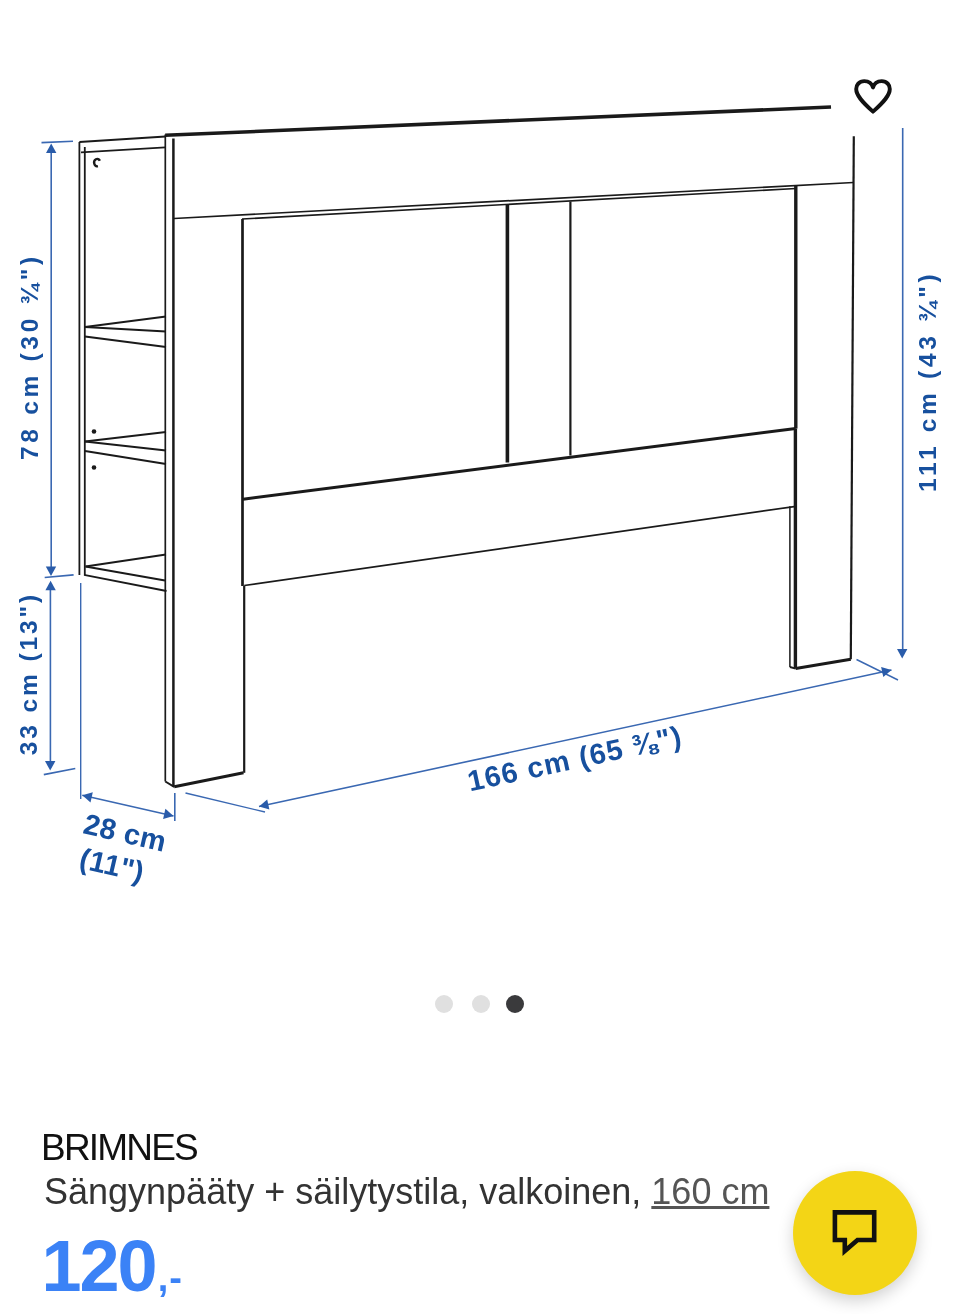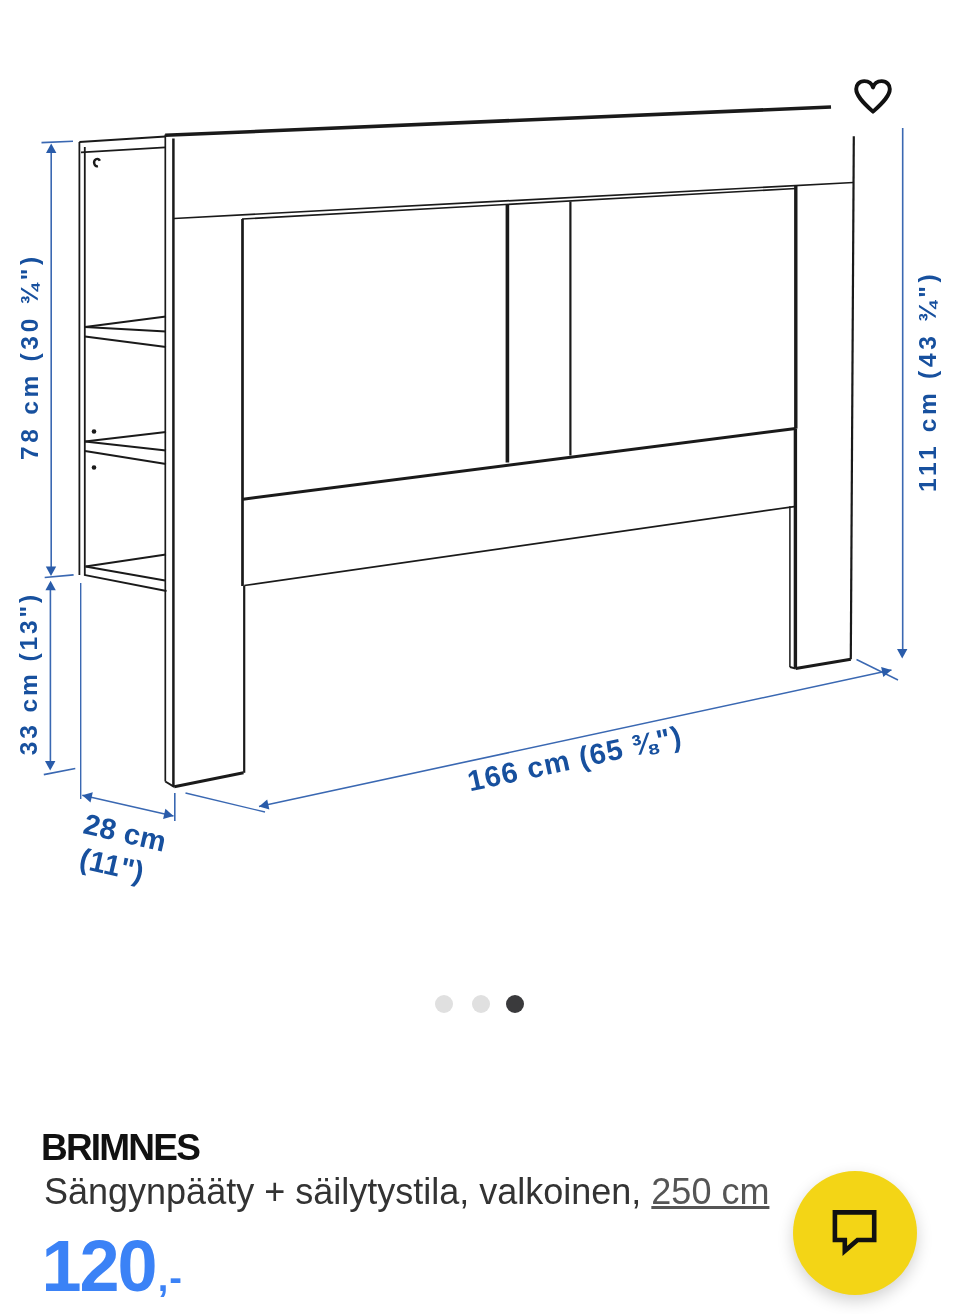--- a/index.html
+++ b/index.html
@@ -138,23 +138,23 @@
     <text transform="translate(936,492) rotate(-90)">111 cm (43 ¾")</text>
   </g>
 </svg>
 
 <div class="abs" style="left:435px;top:995px;width:120px;height:18px;">
   <div class="abs" style="left:0;top:0;width:18px;height:18px;border-radius:50%;background:#e0e0e0;"></div>
   <div class="abs" style="left:36.5px;top:0;width:18px;height:18px;border-radius:50%;background:#e0e0e0;"></div>
   <div class="abs" style="left:71px;top:0;width:18px;height:18px;border-radius:50%;background:#3a3a3c;"></div>
 </div>
 
-<div class="abs" style="left:41px;top:1126.5px;font-size:37px;font-weight:bold;color:#111;letter-spacing:-1.8px;">BRIMNES</div>
+<div class="abs" style="left:41px;top:1126.5px;font-size:37px;font-weight:normal;color:#111;letter-spacing:-1.8px;">BRIMNES</div>
 
-<div class="abs" style="left:44px;top:1170.5px;font-size:36px;color:#333;">Sängynpääty + säilytystila, valkoinen, <span style="color:#555;text-decoration:underline;">250 cm</span></div>
+<div class="abs" style="left:44px;top:1170.5px;font-size:36px;color:#333;">Sängynpääty + säilytystila, valkoinen, <span style="color:#555;text-decoration:underline;">160 cm</span></div>
 
 <div class="abs" style="left:41.5px;top:1225px;font-size:72px;font-weight:bold;color:#3b82f6;letter-spacing:-2px;">120<span style="font-size:38px;font-weight:bold;letter-spacing:1px;margin-left:2px;">,-</span></div>
 
 <div class="abs" style="left:793px;top:1171px;width:124px;height:124px;border-radius:50%;background:#f3d516;box-shadow:0 6px 16px rgba(0,0,0,0.18);"></div>
 <svg class="abs" style="left:793px;top:1171px;" width="124" height="124" viewBox="0 0 124 124" fill="none">
 
   <path d="M 41.9,41.4 L 81.2,41.4 L 81.2,69 L 64.5,69 L 51.8,80 L 51.8,69 L 41.9,69 Z" stroke="#111" stroke-width="4.6" stroke-linejoin="miter"></path>
 </svg>
 
 </body></html>

